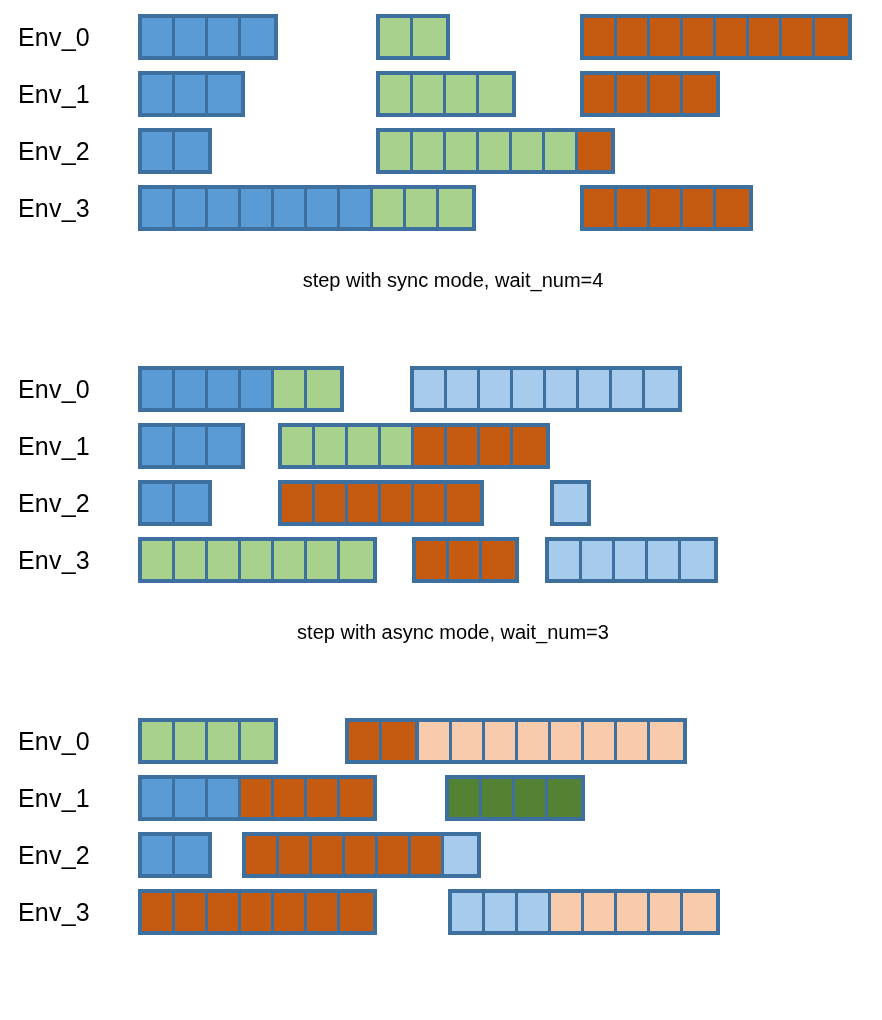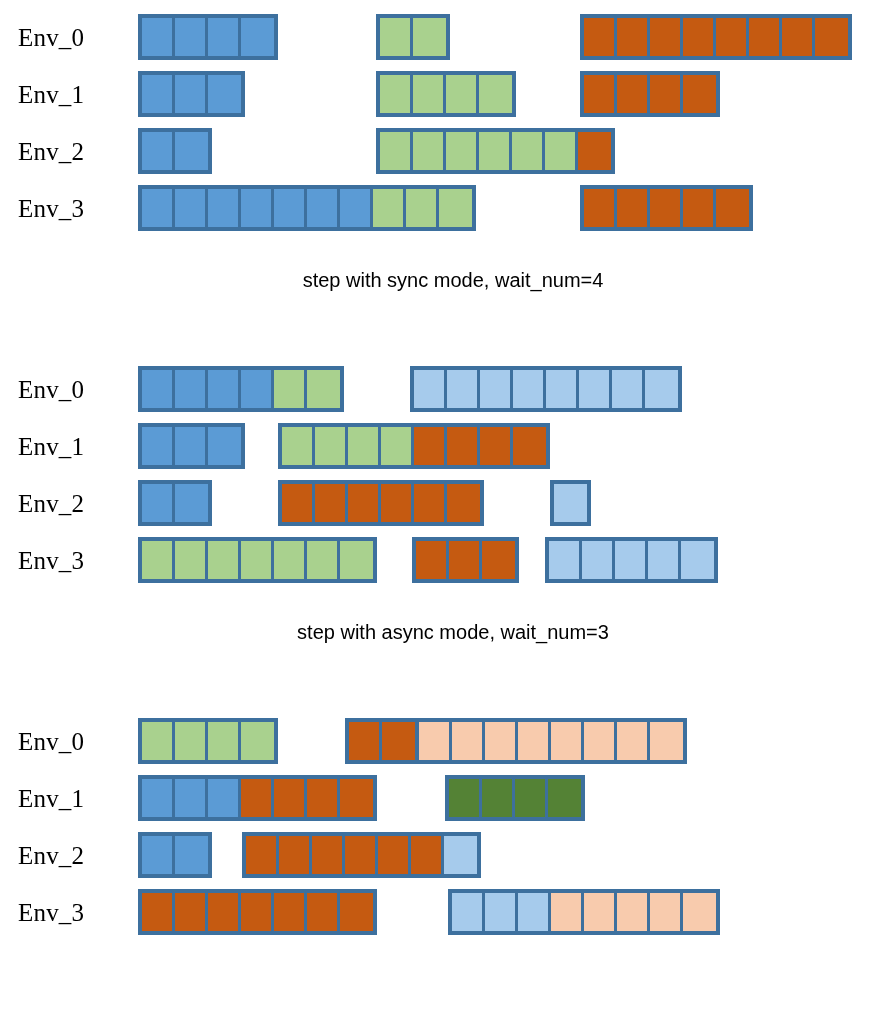--- a/index.html
+++ b/index.html
@@ -17,21 +17,20 @@
   }
   .diagram {
     position: relative;
     width: 882px;
     height: 1020px;
   }
   .panel {
     position: absolute;
     left: 0;
     width: 882px;
-    font-family: Liberation Serif, serif;
   }
   .row {
     position: relative;
     height: 57px;
   }
   .row-label {
     position: absolute;
     left: 18px;
     top: 50%;
     transform: translateY(-50%);

